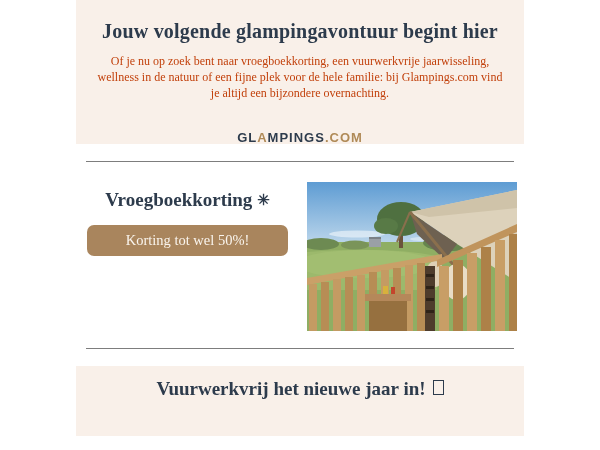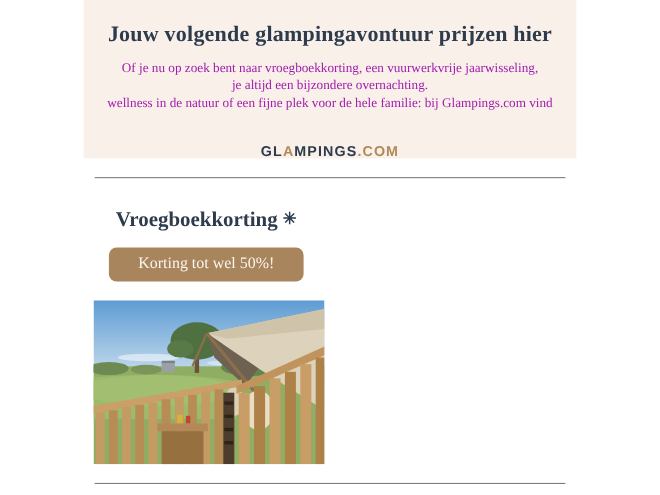--- a/index.html
+++ b/index.html
@@ -5,59 +5,59 @@
   html,body{margin:0;padding:0;}
   body{
     width:600px;height:450px;overflow:hidden;background:#ffffff;
     font-family:"Liberation Serif",serif;color:#2d3b4c;
   }
   .email{width:448px;margin:0 auto;}
 
   
   .hero{background:#f9f0e9;height:144px;box-sizing:border-box;padding:19px 14px 0;text-align:center;}
   .hero h1{font-size:20px;line-height:24px;margin:0 0 10px;font-weight:700;letter-spacing:.2px;}
-  .hero-body{margin:4px;font-size:12px;line-height:16px;color:#a21caf;}
+  .hero-body{margin:4px;font-size:12px;line-height:16px;color:#c2410c;}
   .hero-body .line{display:block;white-space:nowrap;}
   .logo{margin-top:25px;font-family:"Liberation Sans",sans-serif;font-weight:700;
         font-size:13px;letter-spacing:1px;color:#2d3b4c;cursor:pointer;display:inline-block;}
   .logo .gold{color:#b08a57;}
 
   
   .divider{border:none;border-top:1.5px solid #7d7d7d;margin:17px 10px 0;}
 
   
-  .promo{display:flex;padding:20px 7px 0 9px;gap:17px;align-items:flex-start;flex-direction:column;}
+  .promo{display:flex;padding:20px 7px 0 9px;gap:17px;align-items:flex-start;}
   .promo-text{width:205px;}
   .promo-text h2{font-size:19px;margin:7px 0 10px;text-align:center;font-weight:700;}
   .star{font-size:15px;position:relative;top:-1px;}
   .promo-body{margin:0;font-size:13px;line-height:16.2px;text-align:justify;}
   .promo-body a{color:inherit;text-decoration:underline;cursor:pointer;}
-  .cta{display:block;width:177px;margin:14px auto 0;background:#a9855d;color:#faf5ee;
+  .cta{display:block;width:201px;margin:14px auto 0;background:#a9855d;color:#faf5ee;
        text-align:center;font-size:14.5px;height:31px;line-height:31px;border-radius:7px;
        text-decoration:none;cursor:pointer;}
   .photo{width:210px;height:149px;display:block;cursor:pointer;}
 
   
   .fireworks{background:#f9f0e9;margin-top:17px;height:70px;box-sizing:border-box;
              padding-top:12px;text-align:center;}
   .fireworks h2{font-size:19px;margin:0;font-weight:700;display:inline-block;}
   .tofu{display:inline-block;width:9px;height:13px;border:1.5px solid #2d3b4c;
         margin-left:7px;vertical-align:baseline;}
 </style>
 </head>
 <body>
 
 <div class="email">
 
   <section class="hero">
-    <h1>Jouw volgende glampingavontuur prijzen hier</h1>
+    <h1>Jouw volgende glampingavontuur begint hier</h1>
     <p class="hero-body">
       <span class="line">Of je nu op zoek bent naar vroegboekkorting, een vuurwerkvrije jaarwisseling,</span>
+      <span class="line">wellness in de natuur of een fijne plek voor de hele familie: bij Glampings.com vind</span>
       <span class="line">je altijd een bijzondere overnachting.</span>
-      <span class="line">wellness in de natuur of een fijne plek voor de hele familie: bij Glampings.com vind</span>
     </p>
     <div class="logo">
       <span>GL</span><span class="gold">A</span><span>MPINGS</span><span class="gold">.COM</span>
     </div>
   </section>
 
   <hr class="divider">
 
   <section class="promo">
     <div class="promo-text">
@@ -131,16 +131,16 @@
       <rect x="76" y="104" width="5" height="8" fill="#d8b13c"></rect>
       <rect x="84" y="105" width="4" height="7" fill="#c4452c"></rect>
       <rect x="58" y="112" width="46" height="7" fill="#b5885a"></rect>
       <rect x="62" y="119" width="38" height="30" fill="#96703f"></rect>
     </svg>
   </section>
 
   <hr class="divider">
 
   <section class="fireworks">
-    <h2><span class="tofu"></span></h2>
+    <h2><span>Vuurwerkvrij het nieuwe jaar in!</span><span class="tofu"></span></h2>
   </section>
 
 </div>
 
 </body></html>

